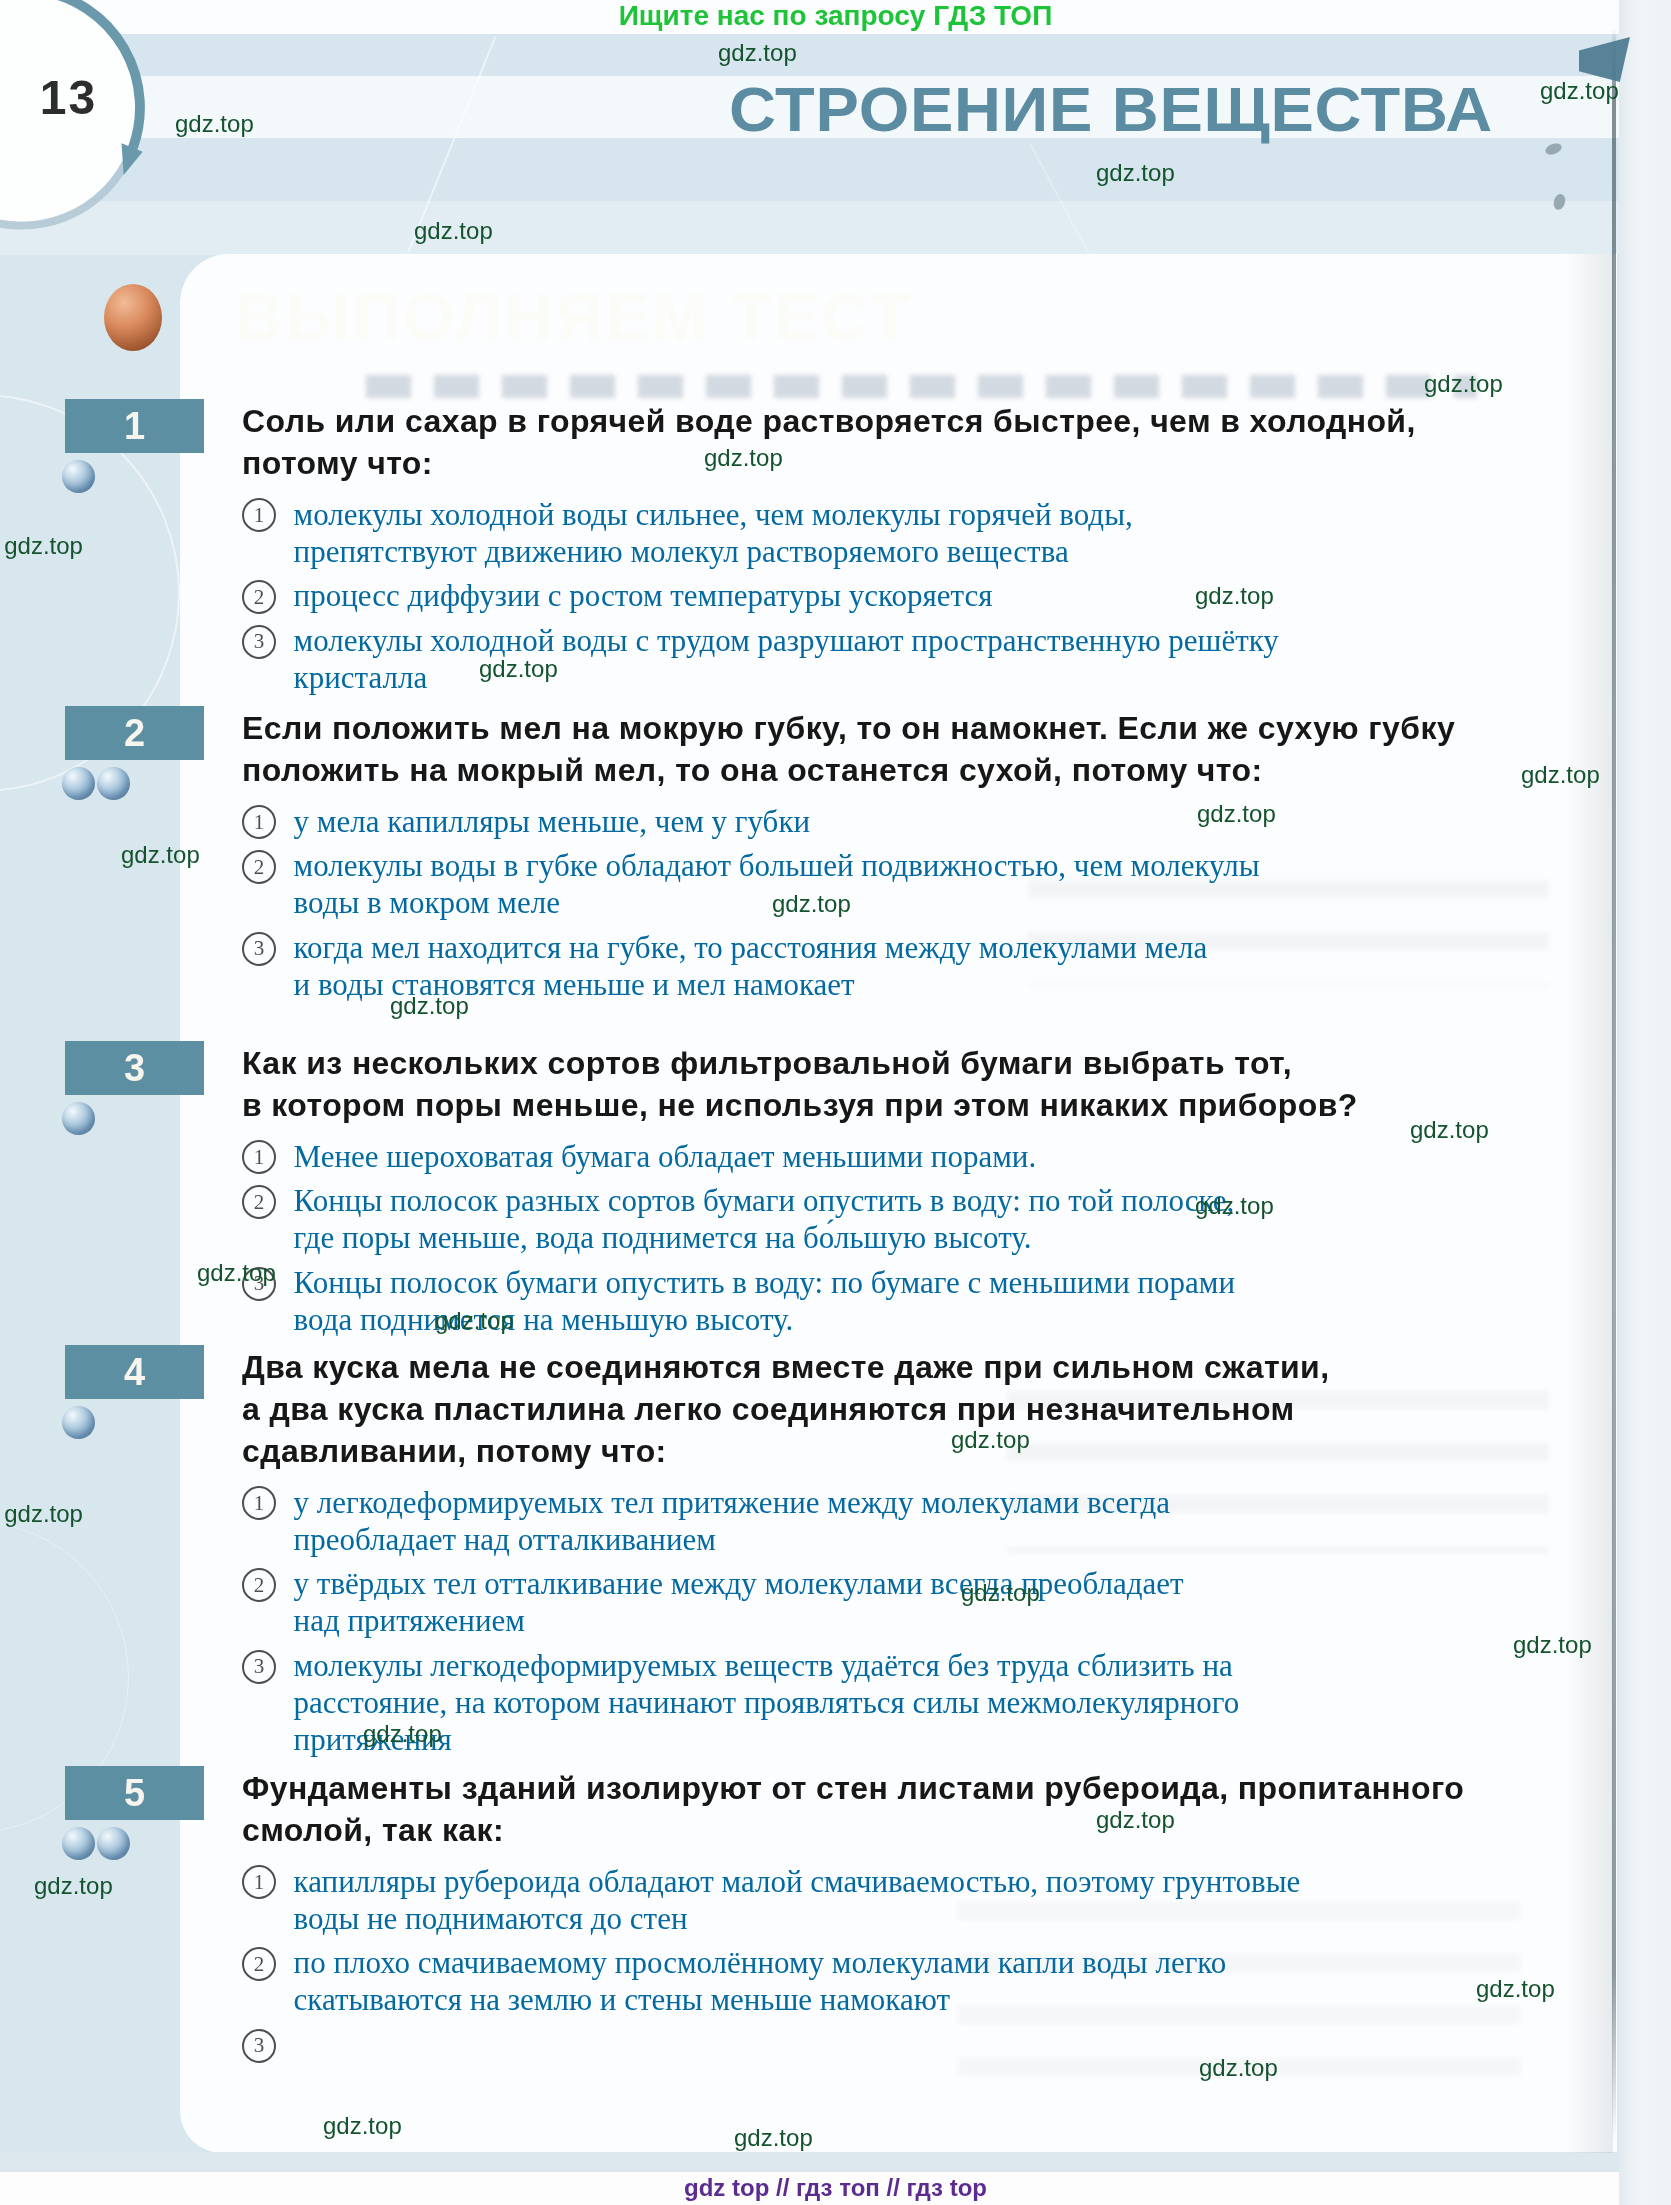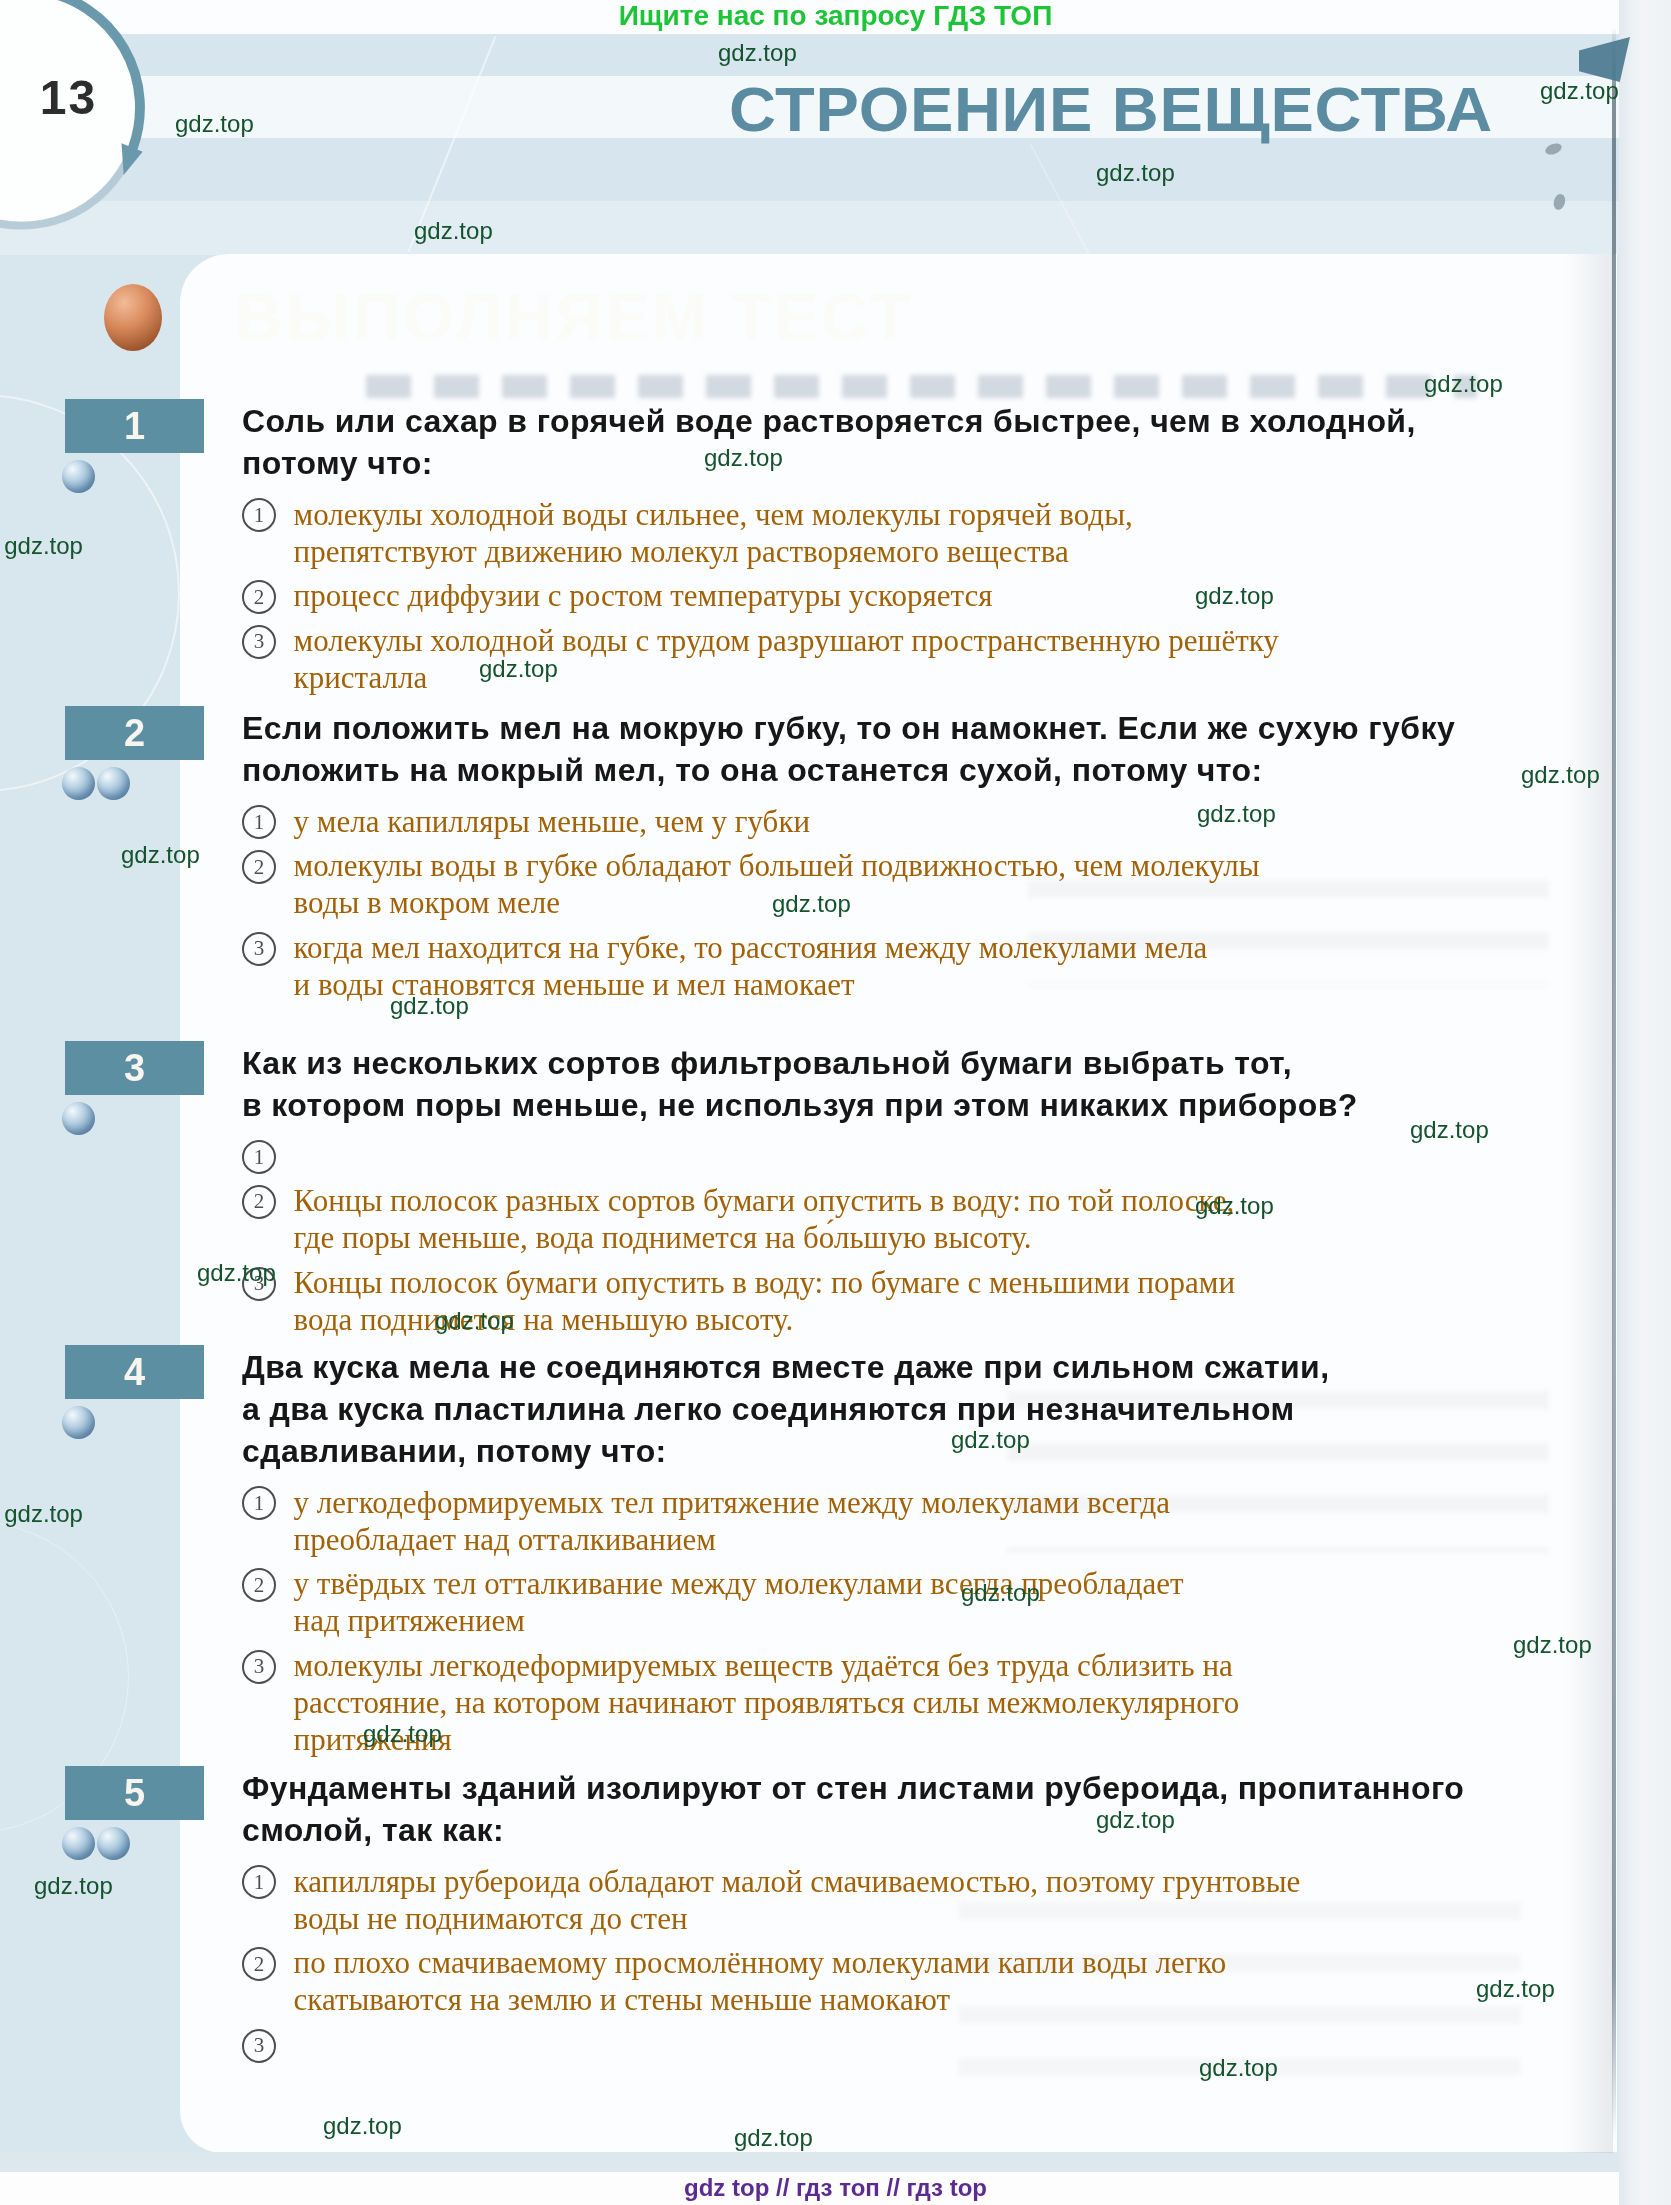--- a/index.html
+++ b/index.html
@@ -71,21 +71,21 @@
       background:radial-gradient(circle at 32% 28%,#f3f9fc,#b7d1e3 35%,#7ba3c3 68%,#55819f 100%);
       box-shadow:inset -2.8px -4.2px 6.3px rgba(40,70,100,.28);}
   .qcol{position:absolute;left:242px;top:1.4px;width:1275px;}
   .q-title{font-size:32px;line-height:42px;font-weight:bold;color:#171717;
            white-space:pre-line;letter-spacing:0.4px;}
   .opts{margin-top:11.3px;}
   .opt{display:flex;gap:17.6px;margin-bottom:7.7px;}
   .opt-num{flex:0 0 auto;width:30px;height:30px;border:2.1px solid #4e4e4e;border-radius:50%;
       color:#4e4e4e;font-family:"Liberation Serif",serif;font-size:21px;margin-top:2.8px;
       display:flex;align-items:center;justify-content:center;}
-  .opt-text{font-family:"Liberation Serif",serif;font-size:31px;line-height:37px;color:#a16207;
+  .opt-text{font-family:"Liberation Serif",serif;font-size:31px;line-height:37px;color:#0369a1;
       white-space:pre-line;}
 
   
   .wm{position:absolute;font-size:24px;color:#14532d;white-space:nowrap;}
   .green-link{position:absolute;left:50%;transform:translateX(-50%);top:0;
       font-size:28px;color:#1ec437;white-space:nowrap;font-weight:bold;}
   .purple-footer{position:absolute;left:50%;transform:translateX(-50%);top:2174px;
       font-size:24px;font-weight:bold;color:#5c2b90;white-space:nowrap;}
 </style>
 </head>
@@ -193,20 +193,21 @@
     <div class="badge">3</div>
     <div class="spheres">
         <span class="sphere"></span>
       </div>
     <div class="qcol">
       <div class="q-title">Как из нескольких сортов фильтровальной бумаги выбрать тот,
 в котором поры меньше, не используя при этом никаких приборов?</div>
       <div class="opts">
         <div class="opt">
           <span class="opt-num">1</span>
+          <span class="opt-text">Менее шероховатая бумага обладает меньшими порами.</span>
         </div>
         <div class="opt">
           <span class="opt-num">2</span>
           <span class="opt-text">Концы полосок разных сортов бумаги опустить в воду: по той полоске,
 где поры меньше, вода поднимется на бо́льшую высоту.</span>
         </div>
         <div class="opt">
           <span class="opt-num">3</span>
           <span class="opt-text">Концы полосок бумаги опустить в воду: по бумаге с меньшими порами
 вода поднимется на меньшую высоту.</span>

